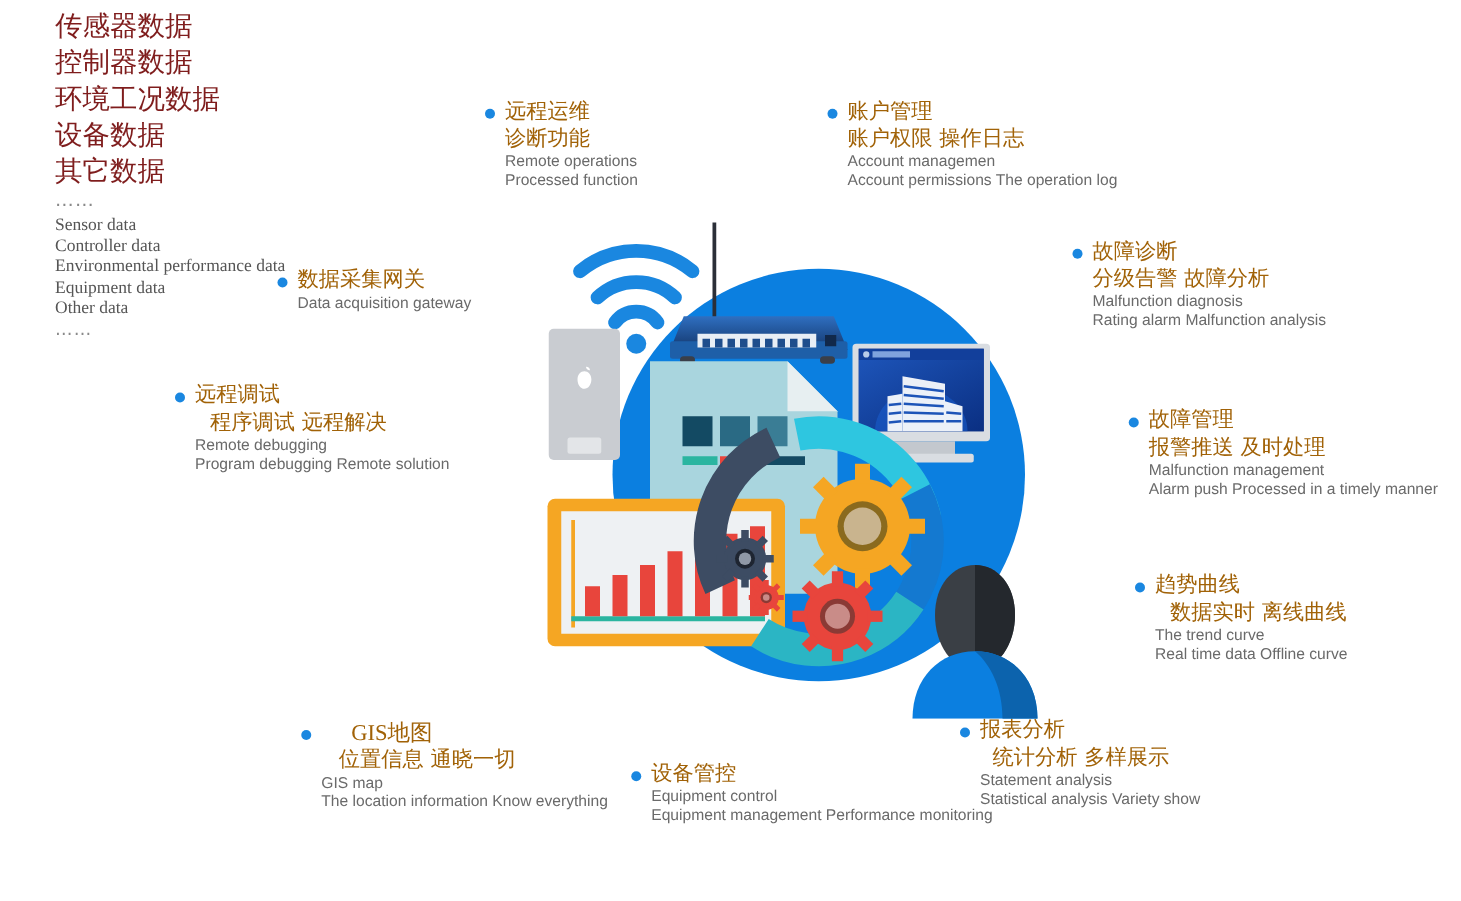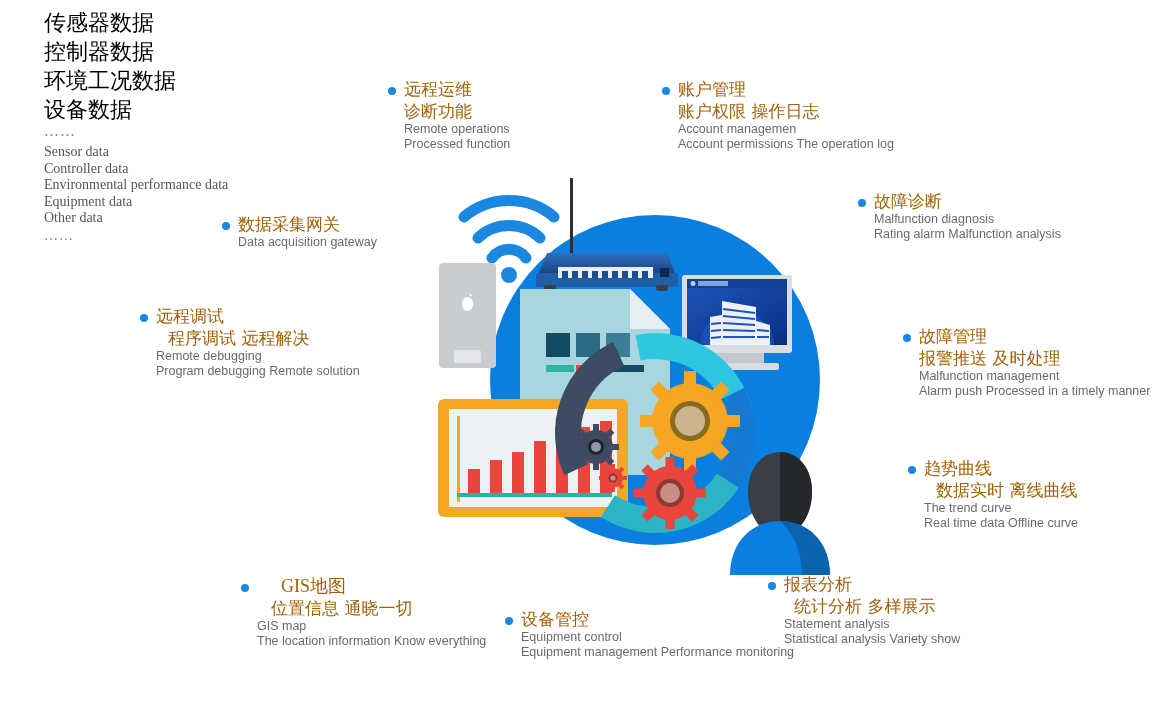--- a/index.html
+++ b/index.html
@@ -28,22 +28,22 @@
   .cn.second{padding-left:0;}
   .en{
     font-family:Liberation Sans, sans-serif;
     font-size:12.5px;line-height:15px;color:#6a6a6a;
     white-space:nowrap;
   }
 
   
   .bigList{position:absolute;left:44px;top:8px;}
   .bigList .bigcn{
-    font-family:Liberation Sans, sans-serif;
-    font-size:22px;line-height:29px;color:#000000;white-space:nowrap;
+    font-family:Liberation Mono, monospace;
+    font-size:22px;line-height:29px;color:#7f1d1d;white-space:nowrap;
   }
   .bigList .dots{
     font-family:"DejaVu Sans",sans-serif;
     font-size:15px;line-height:14px;color:#8a8a8a;letter-spacing:1px;
   }
   .bigList .en2{
     font-family:"Liberation Serif","DejaVu Serif",serif;
     font-size:14px;line-height:16.5px;color:#555555;white-space:nowrap;
   }
   .bigList .dots2{
@@ -56,20 +56,21 @@
 </head>
 <body>
 
 <div class="stage">
 
   <div class="bigList">
     <div class="bigcn">传感器数据</div>
     <div class="bigcn">控制器数据</div>
     <div class="bigcn">环境工况数据</div>
     <div class="bigcn">设备数据</div>
+    <div class="bigcn">其它数据</div>
     <div class="dots">……</div>
     <div style="height:6px"></div>
     <div class="en2">Sensor data</div>
     <div class="en2">Controller data</div>
     <div class="en2">Environmental performance data</div>
     <div class="en2">Equipment data</div>
     <div class="en2">Other data</div>
     <div class="dots2">……</div>
   </div>
 
@@ -98,20 +99,21 @@
       <div class="cn second">账户权限 操作日志</div>
       <div class="en">Account managemen</div>
       <div class="en">Account permissions  The operation log</div>
     </div>
   </div>
 
   <div class="callout" style="left:858px;top:190px;">
     <span class="dot"></span>
     <div class="body">
       <div class="cn">故障诊断</div>
+      <div class="cn second">分级告警 故障分析</div>
       <div class="en">Malfunction diagnosis</div>
       <div class="en">Rating alarm  Malfunction analysis</div>
     </div>
   </div>
 
   <div class="callout" style="left:903px;top:325px;">
     <span class="dot"></span>
     <div class="body">
       <div class="cn">故障管理</div>
       <div class="cn second">报警推送 及时处理</div>

